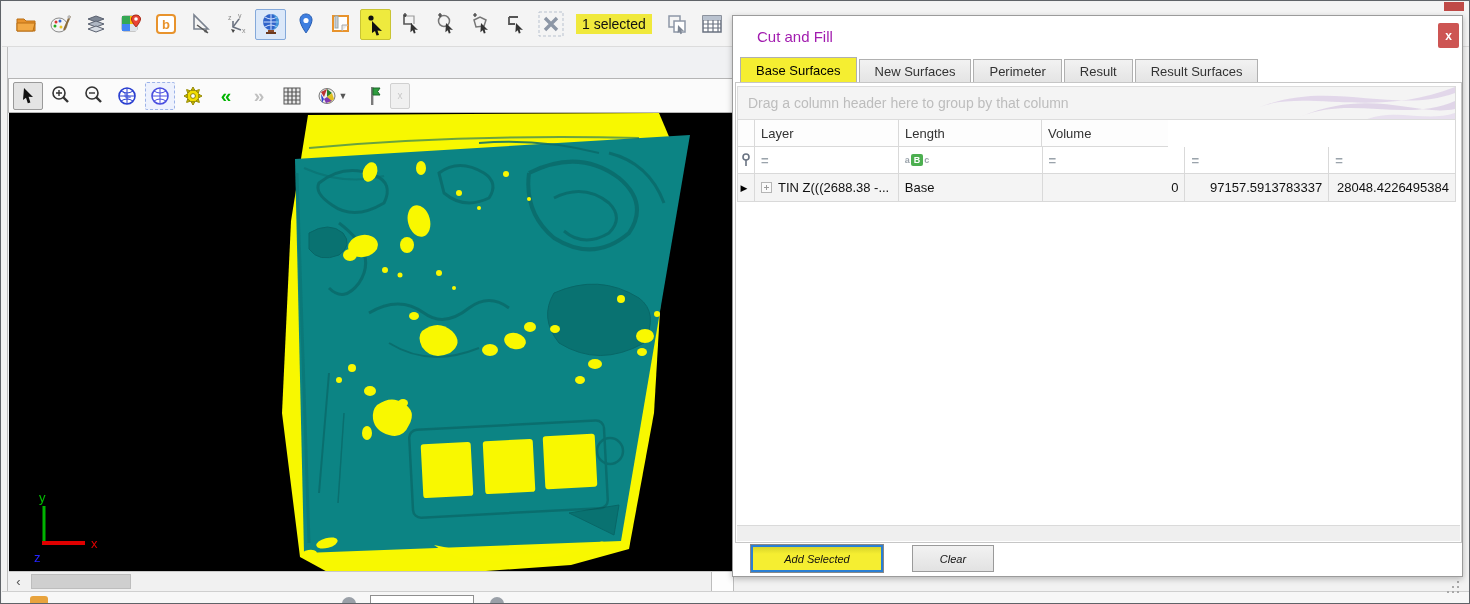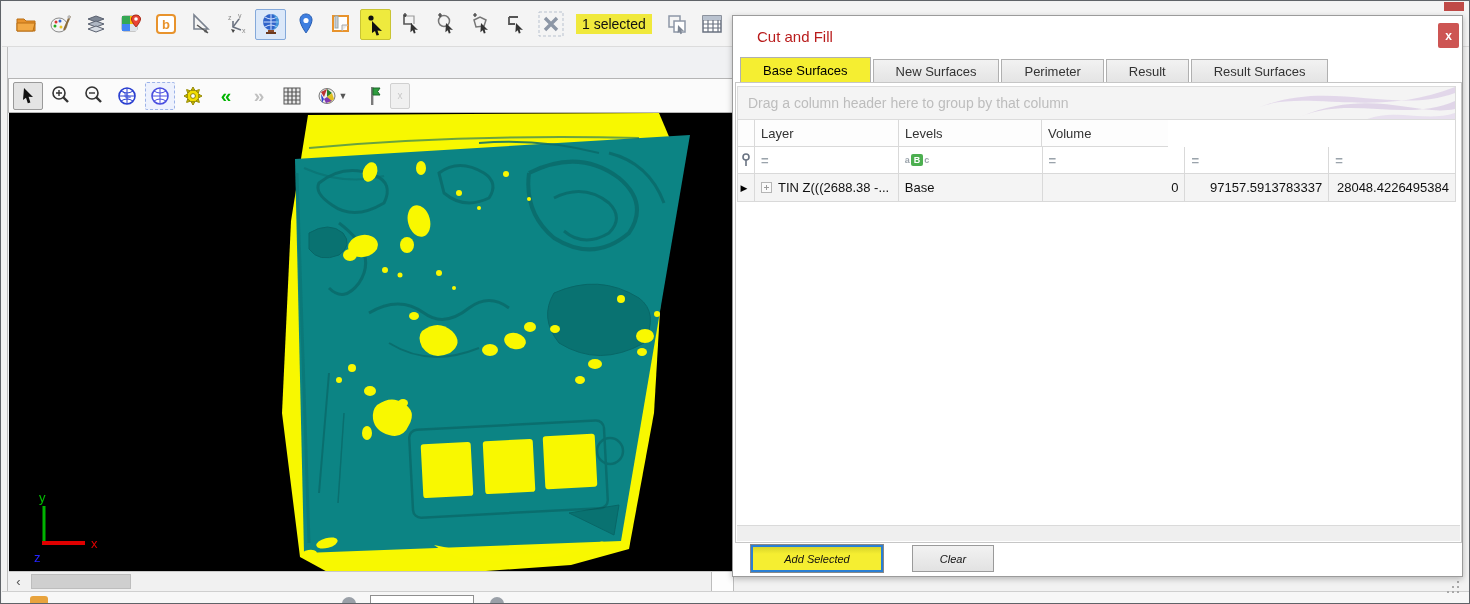--- a/index.html
+++ b/index.html
@@ -37,24 +37,24 @@
   
   .statusbar { position:absolute; left:1px; top:590px; width:1468px; height:13px; background:#f7f7f7; border-top:1px solid #cfcfcf; }
   .sb-folder { position:absolute; left:28px; top:4px; width:18px; height:9px; background:#e8a33d; border-radius:3px 3px 0 0; }
   .sb-circ { position:absolute; top:5px; width:14px; height:9px; background:#9aa0a8; border-radius:7px 7px 0 0; }
   .sb-input { position:absolute; left:368px; top:3px; width:104px; height:10px; background:#fff; border:1px solid #8f8f8f; }
   .grip { position:absolute; left:1446px; top:580px; width:14px; height:14px; }
   .grip i { position:absolute; width:2px; height:2px; background:#a9a9a9; }
 
   
   .dialog { position:absolute; left:731px; top:14px; width:731px; height:562px; background:#fff; border:1px solid #9b9b9b; box-shadow:0 2px 6px rgba(0,0,0,.25); }
-  .dlg-title { position:absolute; left:24px; top:12px; font-size:15px; color:#b91c1c; }
+  .dlg-title { position:absolute; left:24px; top:12px; font-size:15px; color:#a21caf; }
   .dlg-close { position:absolute; right:3px; top:7px; width:21px; height:25px; background:#cd5553; color:#fff; font-size:12px; font-weight:bold; display:flex; align-items:center; justify-content:center; border-radius:2px; }
   .dlg-tabs { position:absolute; left:7px; top:42px; height:24px; display:flex; align-items:flex-end; gap:2px; }
-  .dtab { height:23px; padding:0 22px; background:linear-gradient(#f2f2f2,#e4e4e4); border:1px solid #b0b0b0; border-bottom:none; font-size:13px; color:#333; display:flex; align-items:center; }
+  .dtab { height:23px; padding:0 15px; background:linear-gradient(#f2f2f2,#e4e4e4); border:1px solid #b0b0b0; border-bottom:none; font-size:13px; color:#333; display:flex; align-items:center; }
   .dtab.active { height:25px; background:#f5ee31; color:#000; }
   .tabpage { position:absolute; left:2px; top:66px; width:727px; height:461px; border:1px solid #c6c6c6; background:#fff; }
   .tp-bottomstrip { position:absolute; left:1px; bottom:1px; width:723px; height:16px; background:#efefef; border-top:1px solid #dadada; }
 
   .grid { position:absolute; left:1px; top:3px; width:719px; }
   .groupbar { position:relative; height:34px; background:#f4f4f4; border:1px solid #dcdcdc; overflow:hidden; }
   .groupbar span { position:absolute; left:10px; top:8px; font-size:14px; color:#bdbdbd; }
   .swirl { position:absolute; right:0; top:0; }
   .grow { display:flex; border-left:1px solid #d9d9d9; border-right:1px solid #d9d9d9; }
   .gcell { border-right:1px solid #d9d9d9; border-bottom:1px solid #d9d9d9; font-size:13px; color:#2c2c2c; display:flex; align-items:center; padding:0 6px; overflow:hidden; white-space:nowrap; }
@@ -433,21 +433,21 @@
           <span>Drag a column header here to group by that column</span>
           <svg class="swirl" width="300" height="33">
             <path d="M300,0 C220,32 150,2 105,20 C175,-8 240,28 300,6 Z" fill="#cbb3dd" opacity=".45"></path>
             <path d="M300,14 C250,36 195,8 145,30 C215,0 262,30 300,22 Z" fill="#b99bd1" opacity=".35"></path>
             <path d="M300,26 C270,36 240,20 210,33 L300,33 Z" fill="#dccbea" opacity=".5"></path>
           </svg>
         </div>
         <div class="grow hdr">
           <div class="gcell ind"></div>
           <div class="gcell c2">Layer</div>
-          <div class="gcell c3">Levels</div>
+          <div class="gcell c3">Length</div>
           <div class="gcell c5">Volume</div>
         </div>
         <div class="grow flt">
           <div class="gcell ind pinicon">
             <svg width="10" height="14">
                 <circle cx="5" cy="4" r="3" fill="none" stroke="#6a7382" stroke-width="1.6"></circle>
                 <path d="M5 7 v6" stroke="#6a7382" stroke-width="1.6"></path>
               </svg>
           </div>
           <div class="gcell c1">=</div>

